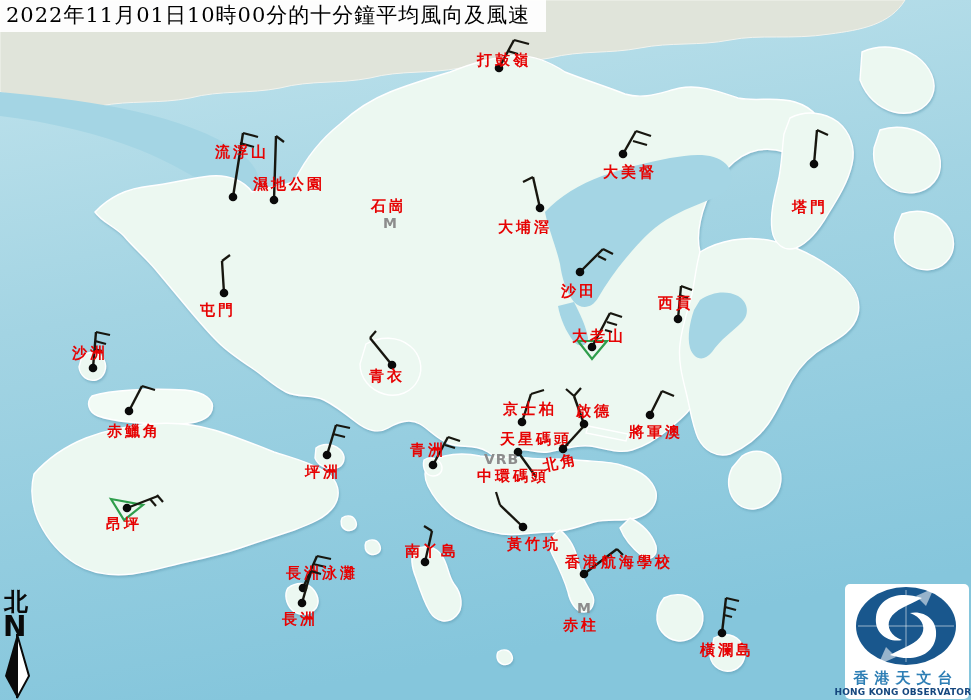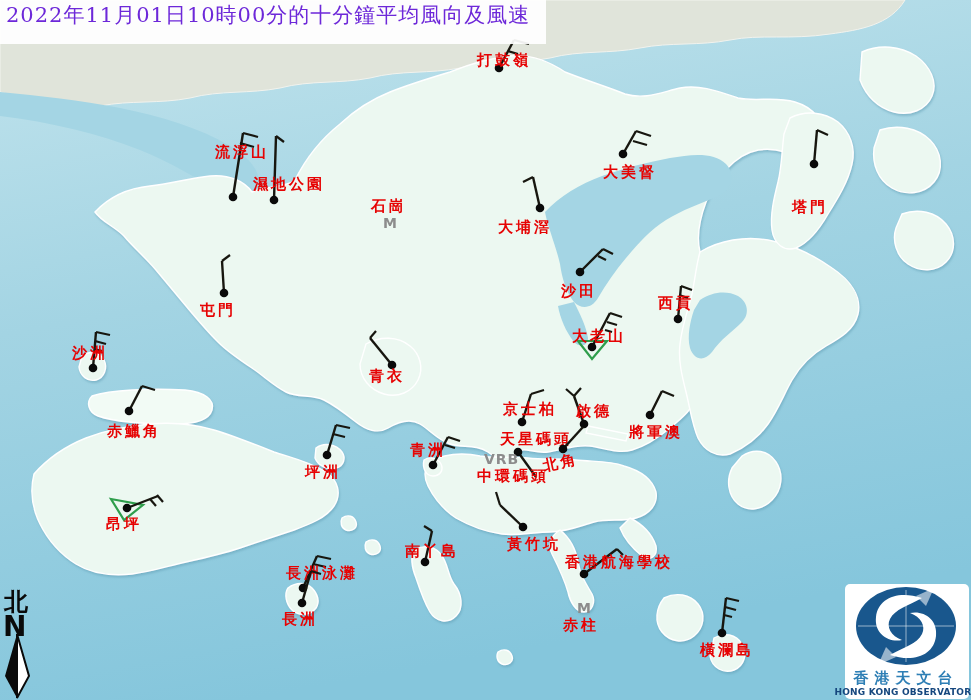--- a/index.html
+++ b/index.html
@@ -1,21 +1,21 @@
 <!DOCTYPE html>
 <html><head>
 <meta charset="utf-8">
 <style>
   html,body{margin:0;padding:0;background:#666;}
   .stage{position:relative;width:971px;height:700px;overflow:hidden;
          font-family:"DejaVu Sans","Liberation Sans",sans-serif;}
   .stage svg{position:absolute;left:0;top:0;}
   .map-title{position:absolute;left:0;top:0;background:rgba(255,255,255,.93);
-    padding:3px 16px 16px 6px;font:21px/25px "DejaVu Serif","Liberation Serif",serif;
-    color:#6d28d9;white-space:nowrap;letter-spacing:1px;}
+    padding:3px 16px 4px 6px;font:21px/25px "DejaVu Serif","Liberation Serif",serif;
+    color:#000000;white-space:nowrap;letter-spacing:1px;}
   text.stn{font:bold 15px "DejaVu Sans","Liberation Sans",sans-serif;letter-spacing:3px;}
   text.marker{font:bold 14px "DejaVu Sans","Liberation Sans",sans-serif;fill:#8c8c8c;letter-spacing:1px;}
   text.compass-cn{font:bold 24px "DejaVu Serif","Liberation Serif",serif;fill:#0a0a0a;}
   text.compass-n{font:bold 28px "DejaVu Sans","Liberation Sans",sans-serif;fill:#0a0a0a;}
   text.logo-cn{font:bold 15px "DejaVu Serif","Liberation Serif",serif;letter-spacing:6px;}
   text.logo-en{font:bold 9px "DejaVu Sans","Liberation Sans",sans-serif;letter-spacing:0.2px;}
 </style>
 </head>
 <body>
 

